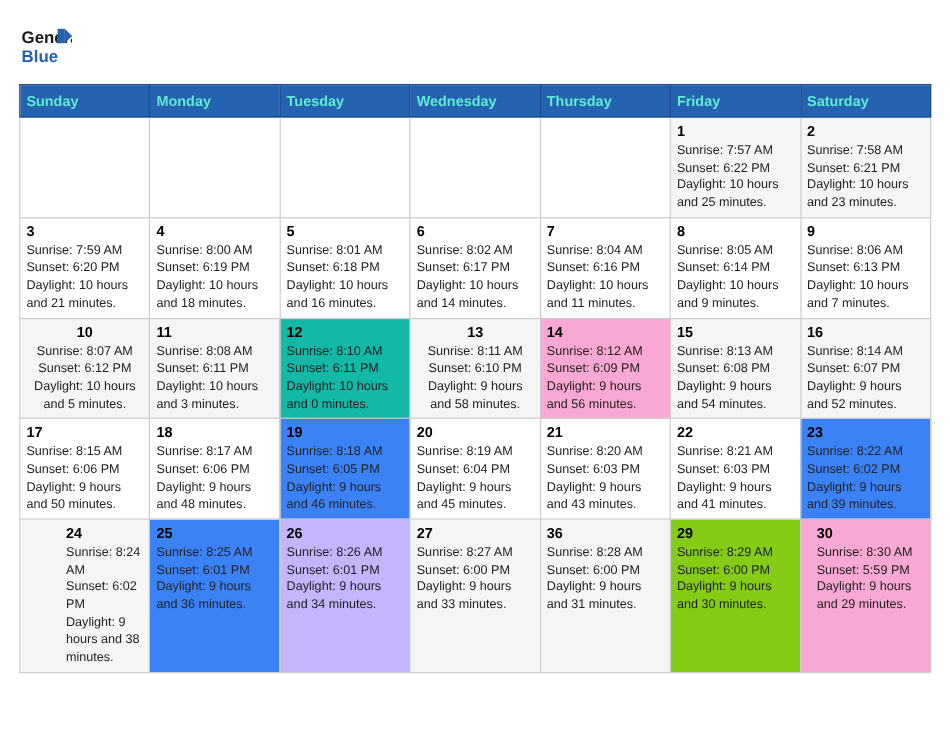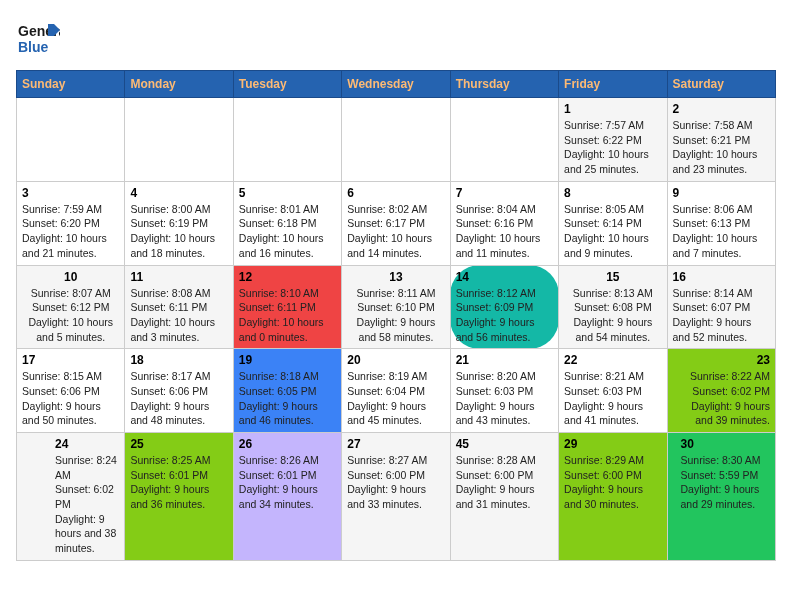--- a/index.html
+++ b/index.html
@@ -30,21 +30,21 @@
       font-weight: normal;
       color: #333;
     }
     .calendar {
       width: 100%;
       border-collapse: collapse;
       font-size: 11px;
     }
     .calendar thead tr th {
       background: #2563b0;
-      color: #fdba74;
+      color: #5eead4;
       text-align: left;
       padding: 6px 5px;
       font-size: 12px;
       border: 1px solid #1a4a8a;
     }
     .calendar tbody tr td {
       border: 1px solid #ccc;
       vertical-align: top;
       padding: 4px 5px;
       width: calc(100% / 7);
@@ -159,33 +159,33 @@
       </tr>
       <tr>
         <td style="background: rgb(245, 245, 245); text-align: center;">
           <span class="day-num">10</span>
           <div class="day-info">Sunrise: 8:07 AM<br>Sunset: 6:12 PM<br>Daylight: 10 hours and 5 minutes.</div>
         </td>
         <td style="background: rgb(245, 245, 245);">
           <span class="day-num">11</span>
           <div class="day-info">Sunrise: 8:08 AM<br>Sunset: 6:11 PM<br>Daylight: 10 hours and 3 minutes.</div>
         </td>
-        <td style="background: #ef4444;">
+        <td style="background: #14b8a6;">
           <span class="day-num">12</span>
           <div class="day-info">Sunrise: 8:10 AM<br>Sunset: 6:11 PM<br>Daylight: 10 hours and 0 minutes.</div>
         </td>
         <td style="background: rgb(245, 245, 245); text-align: center;">
           <span class="day-num">13</span>
           <div class="day-info">Sunrise: 8:11 AM<br>Sunset: 6:10 PM<br>Daylight: 9 hours and 58 minutes.</div>
         </td>
-        <td style="background: #14b8a6; border-radius: 30px;">
+        <td style="background: #f9a8d4;">
           <span class="day-num">14</span>
           <div class="day-info">Sunrise: 8:12 AM<br>Sunset: 6:09 PM<br>Daylight: 9 hours and 56 minutes.</div>
         </td>
-        <td style="background: rgb(245, 245, 245); text-align: center;">
+        <td style="background: rgb(245, 245, 245);">
           <span class="day-num">15</span>
           <div class="day-info">Sunrise: 8:13 AM<br>Sunset: 6:08 PM<br>Daylight: 9 hours and 54 minutes.</div>
         </td>
         <td style="background: rgb(245, 245, 245);">
           <span class="day-num">16</span>
           <div class="day-info">Sunrise: 8:14 AM<br>Sunset: 6:07 PM<br>Daylight: 9 hours and 52 minutes.</div>
         </td>
       </tr>
       <tr>
         <td style="background: rgb(255, 255, 255);">
@@ -205,49 +205,49 @@
           <div class="day-info">Sunrise: 8:19 AM<br>Sunset: 6:04 PM<br>Daylight: 9 hours and 45 minutes.</div>
         </td>
         <td style="background: rgb(255, 255, 255); margin-left: 36px;">
           <span class="day-num">21</span>
           <div class="day-info">Sunrise: 8:20 AM<br>Sunset: 6:03 PM<br>Daylight: 9 hours and 43 minutes.</div>
         </td>
         <td style="background: rgb(255, 255, 255);">
           <span class="day-num">22</span>
           <div class="day-info">Sunrise: 8:21 AM<br>Sunset: 6:03 PM<br>Daylight: 9 hours and 41 minutes.</div>
         </td>
-        <td style="background: #84cc16; text-align: right;">
+        <td style="background: #3b82f6;">
           <span class="day-num">23</span>
           <div class="day-info">Sunrise: 8:22 AM<br>Sunset: 6:02 PM<br>Daylight: 9 hours and 39 minutes.</div>
         </td>
       </tr>
       <tr>
         <td style="background: rgb(245, 245, 245); padding-left: 38px;">
           <span class="day-num">24</span>
           <div class="day-info">Sunrise: 8:24 AM<br>Sunset: 6:02 PM<br>Daylight: 9 hours and 38 minutes.</div>
         </td>
-        <td style="background: #84cc16;">
+        <td style="background: #3b82f6;">
           <span class="day-num">25</span>
           <div class="day-info">Sunrise: 8:25 AM<br>Sunset: 6:01 PM<br>Daylight: 9 hours and 36 minutes.</div>
         </td>
         <td style="background: #c4b5fd;">
           <span class="day-num">26</span>
           <div class="day-info">Sunrise: 8:26 AM<br>Sunset: 6:01 PM<br>Daylight: 9 hours and 34 minutes.</div>
         </td>
         <td style="background: rgb(245, 245, 245);">
           <span class="day-num">27</span>
           <div class="day-info">Sunrise: 8:27 AM<br>Sunset: 6:00 PM<br>Daylight: 9 hours and 33 minutes.</div>
         </td>
         <td style="background: rgb(245, 245, 245);">
-          <span class="day-num">45</span>
+          <span class="day-num">36</span>
           <div class="day-info">Sunrise: 8:28 AM<br>Sunset: 6:00 PM<br>Daylight: 9 hours and 31 minutes.</div>
         </td>
         <td style="background: #84cc16;">
           <span class="day-num">29</span>
           <div class="day-info">Sunrise: 8:29 AM<br>Sunset: 6:00 PM<br>Daylight: 9 hours and 30 minutes.</div>
         </td>
-        <td style="background: #22c55e; padding-left: 13px;">
+        <td style="background: #f9a8d4; padding-left: 13px;">
           <span class="day-num">30</span>
           <div class="day-info">Sunrise: 8:30 AM<br>Sunset: 5:59 PM<br>Daylight: 9 hours and 29 minutes.</div>
         </td>
       </tr>
     </tbody>
 </table>
 
 </body></html>

